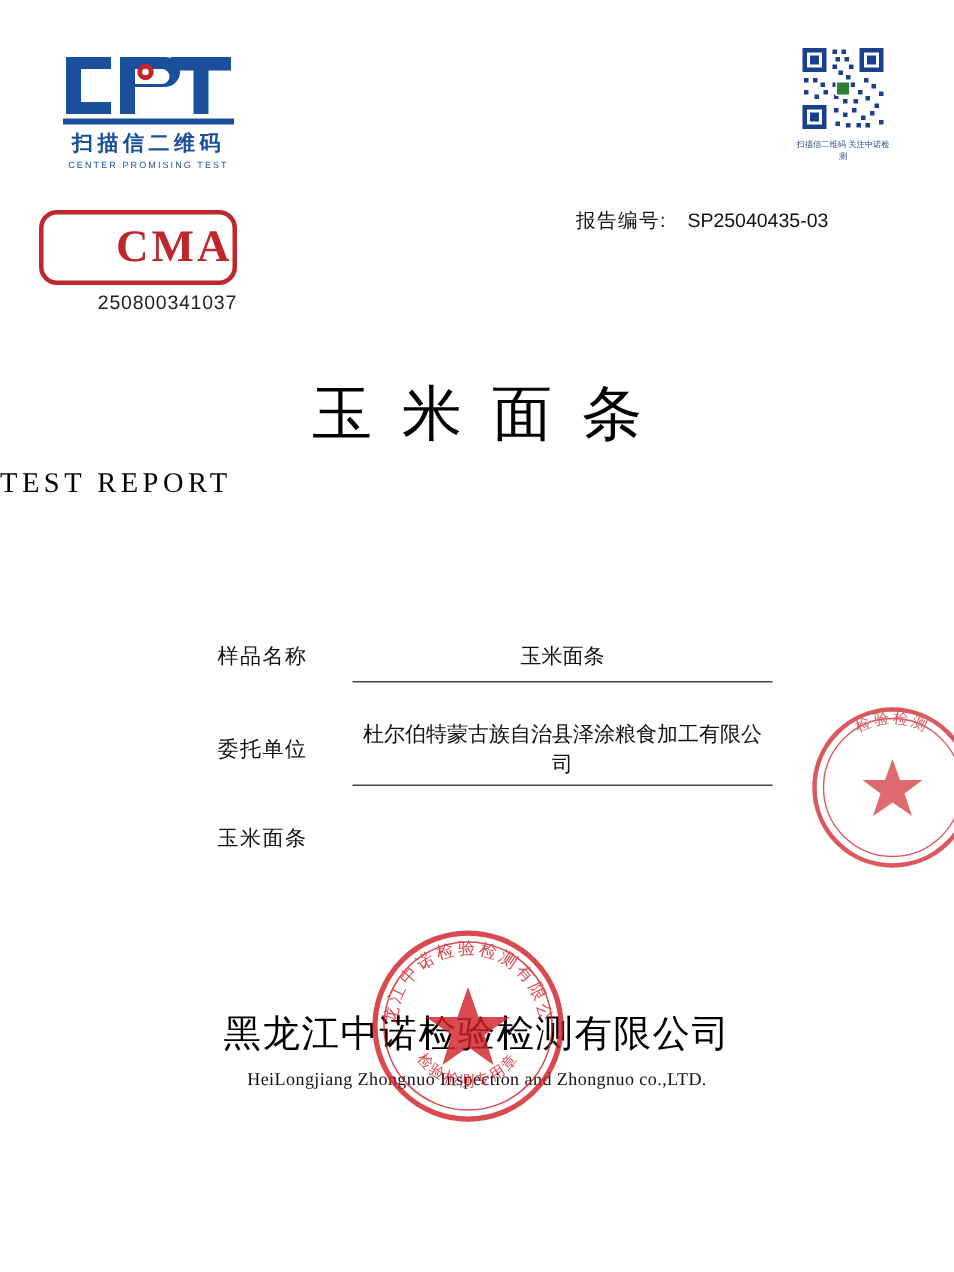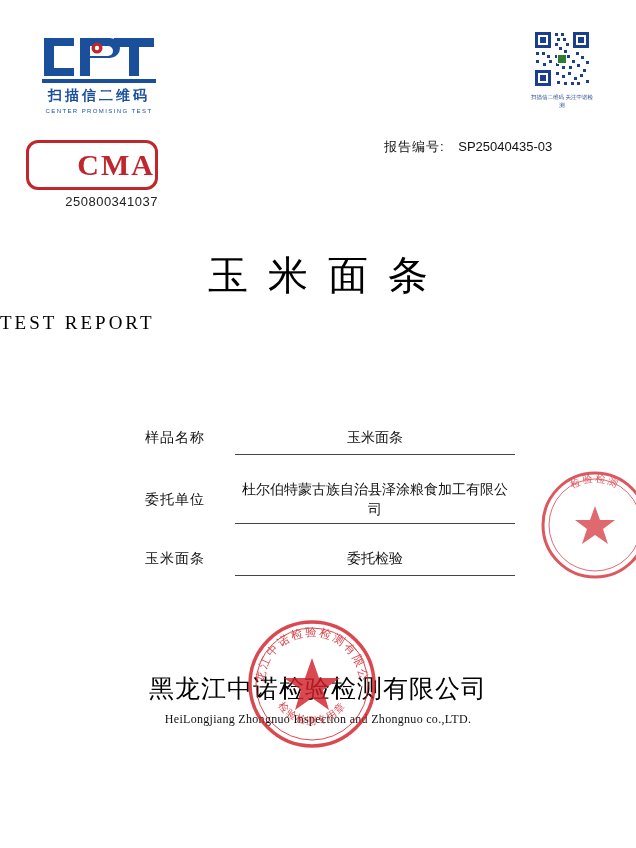--- a/index.html
+++ b/index.html
@@ -310,21 +310,20 @@
   <div class="info-row">
     <div class="info-label">样品名称</div>
     <div class="info-value">玉米面条</div>
   </div>
   <div class="info-row tall">
     <div class="info-label">委托单位</div>
     <div class="info-value">杜尔伯特蒙古族自治县泽涂粮食加工有限公司</div>
   </div>
   <div class="info-row">
     <div class="info-label">玉米面条</div>
-    <div class="info-value">委托检验</div>
   </div>
 </div>
 
 <div class="company-cn">黑龙江中诺检验检测有限公司</div>
 <div class="company-en">HeiLongjiang Zhongnuo Inspection and Zhongnuo co.,LTD.</div>
 
 <div class="seal-main">
   <svg width="132" height="132" viewBox="0 0 132 132" aria-hidden="true">
     <defs>
       <path id="arcTop" d="M 18,66 A 48,48 0 0 1 114,66"></path>

